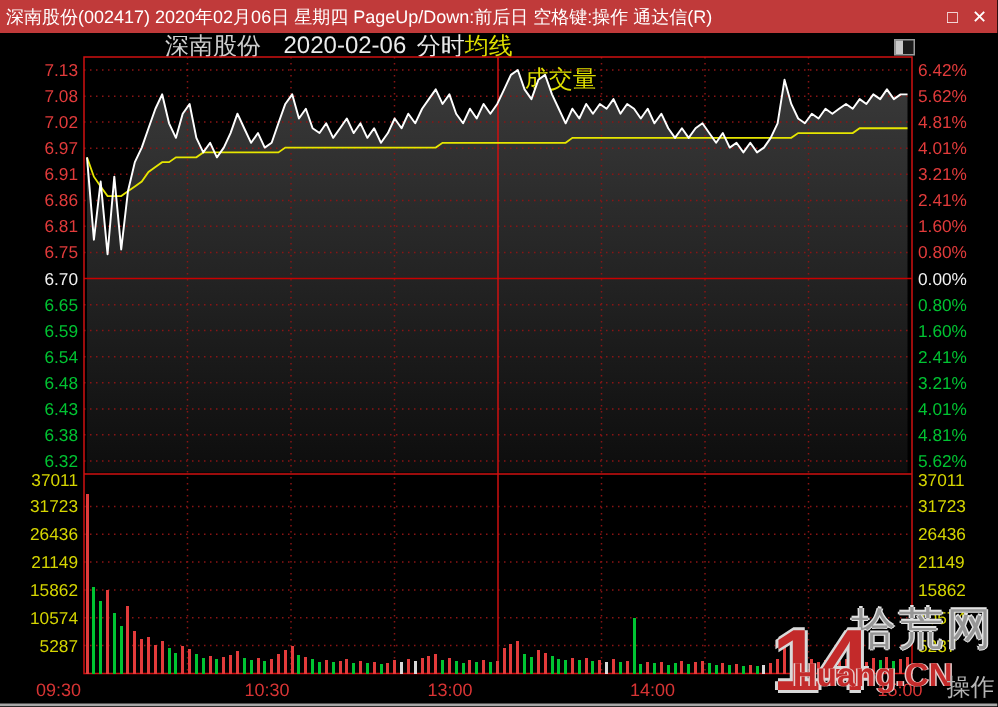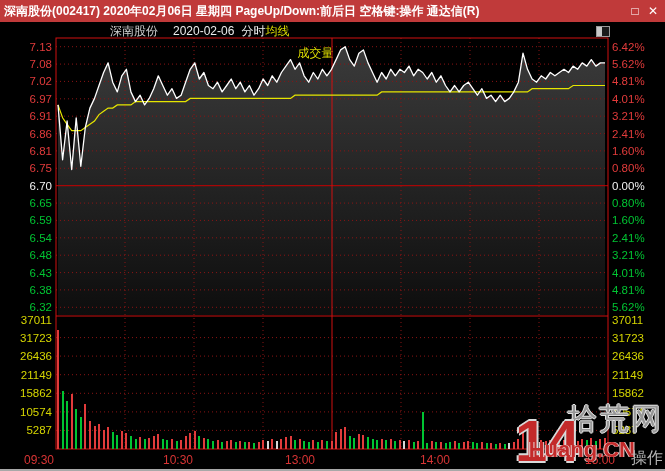--- a/index.html
+++ b/index.html
@@ -1,27 +1,27 @@
 <!DOCTYPE html>
 <html><head>
 <meta charset="utf-8">
 <style>
   html,body{margin:0;padding:0;background:#000;width:665px;height:471px;overflow:hidden;
     font-family:"Liberation Sans","DejaVu Sans",sans-serif;}
   #app{position:relative;width:665px;height:471px;background:#000;}
   
   .titlebar{position:absolute;left:0;top:0;width:665px;height:22px;background:#c03a3a;
-    display:flex;align-items:center;font-weight:bold;}
+    display:flex;align-items:center;}
   .titlebar .title{color:#fff;font-size:12px;margin-left:4px;white-space:nowrap;}
   .winbtn{position:absolute;top:3px;color:#fff;font-size:12px;width:16px;height:16px;
     text-align:center;line-height:16px;cursor:default;}
   .btn-max{right:22px;}
   .btn-close{right:4px;}
   
-  .header{position:absolute;left:0;top:24px;width:665px;height:14px;font-size:12px;
+  .header{position:absolute;left:0;top:24px;width:665px;height:14px;font-size:16px;
     display:flex;align-items:center;white-space:nowrap;}
   .h-name{margin-left:110px;color:#cfcfcf;}
   .h-date{margin-left:15px;color:#ececec;}
   .h-period{margin-left:7px;color:#ececec;}
   .h-ma{margin-left:0;color:#dede00;}
   .h-vol{margin-left:8px;color:#dede00;margin-top:44px;}
   .layout-icon{position:absolute;left:596px;top:26px;width:12px;height:9px;
     border:1px solid #9a9a9a;background:#1a1a1a;}
   .layout-icon .half{position:absolute;left:0;top:0;width:5px;height:9px;background:#c8c8c8;}
   svg{position:absolute;left:0;top:0;}

